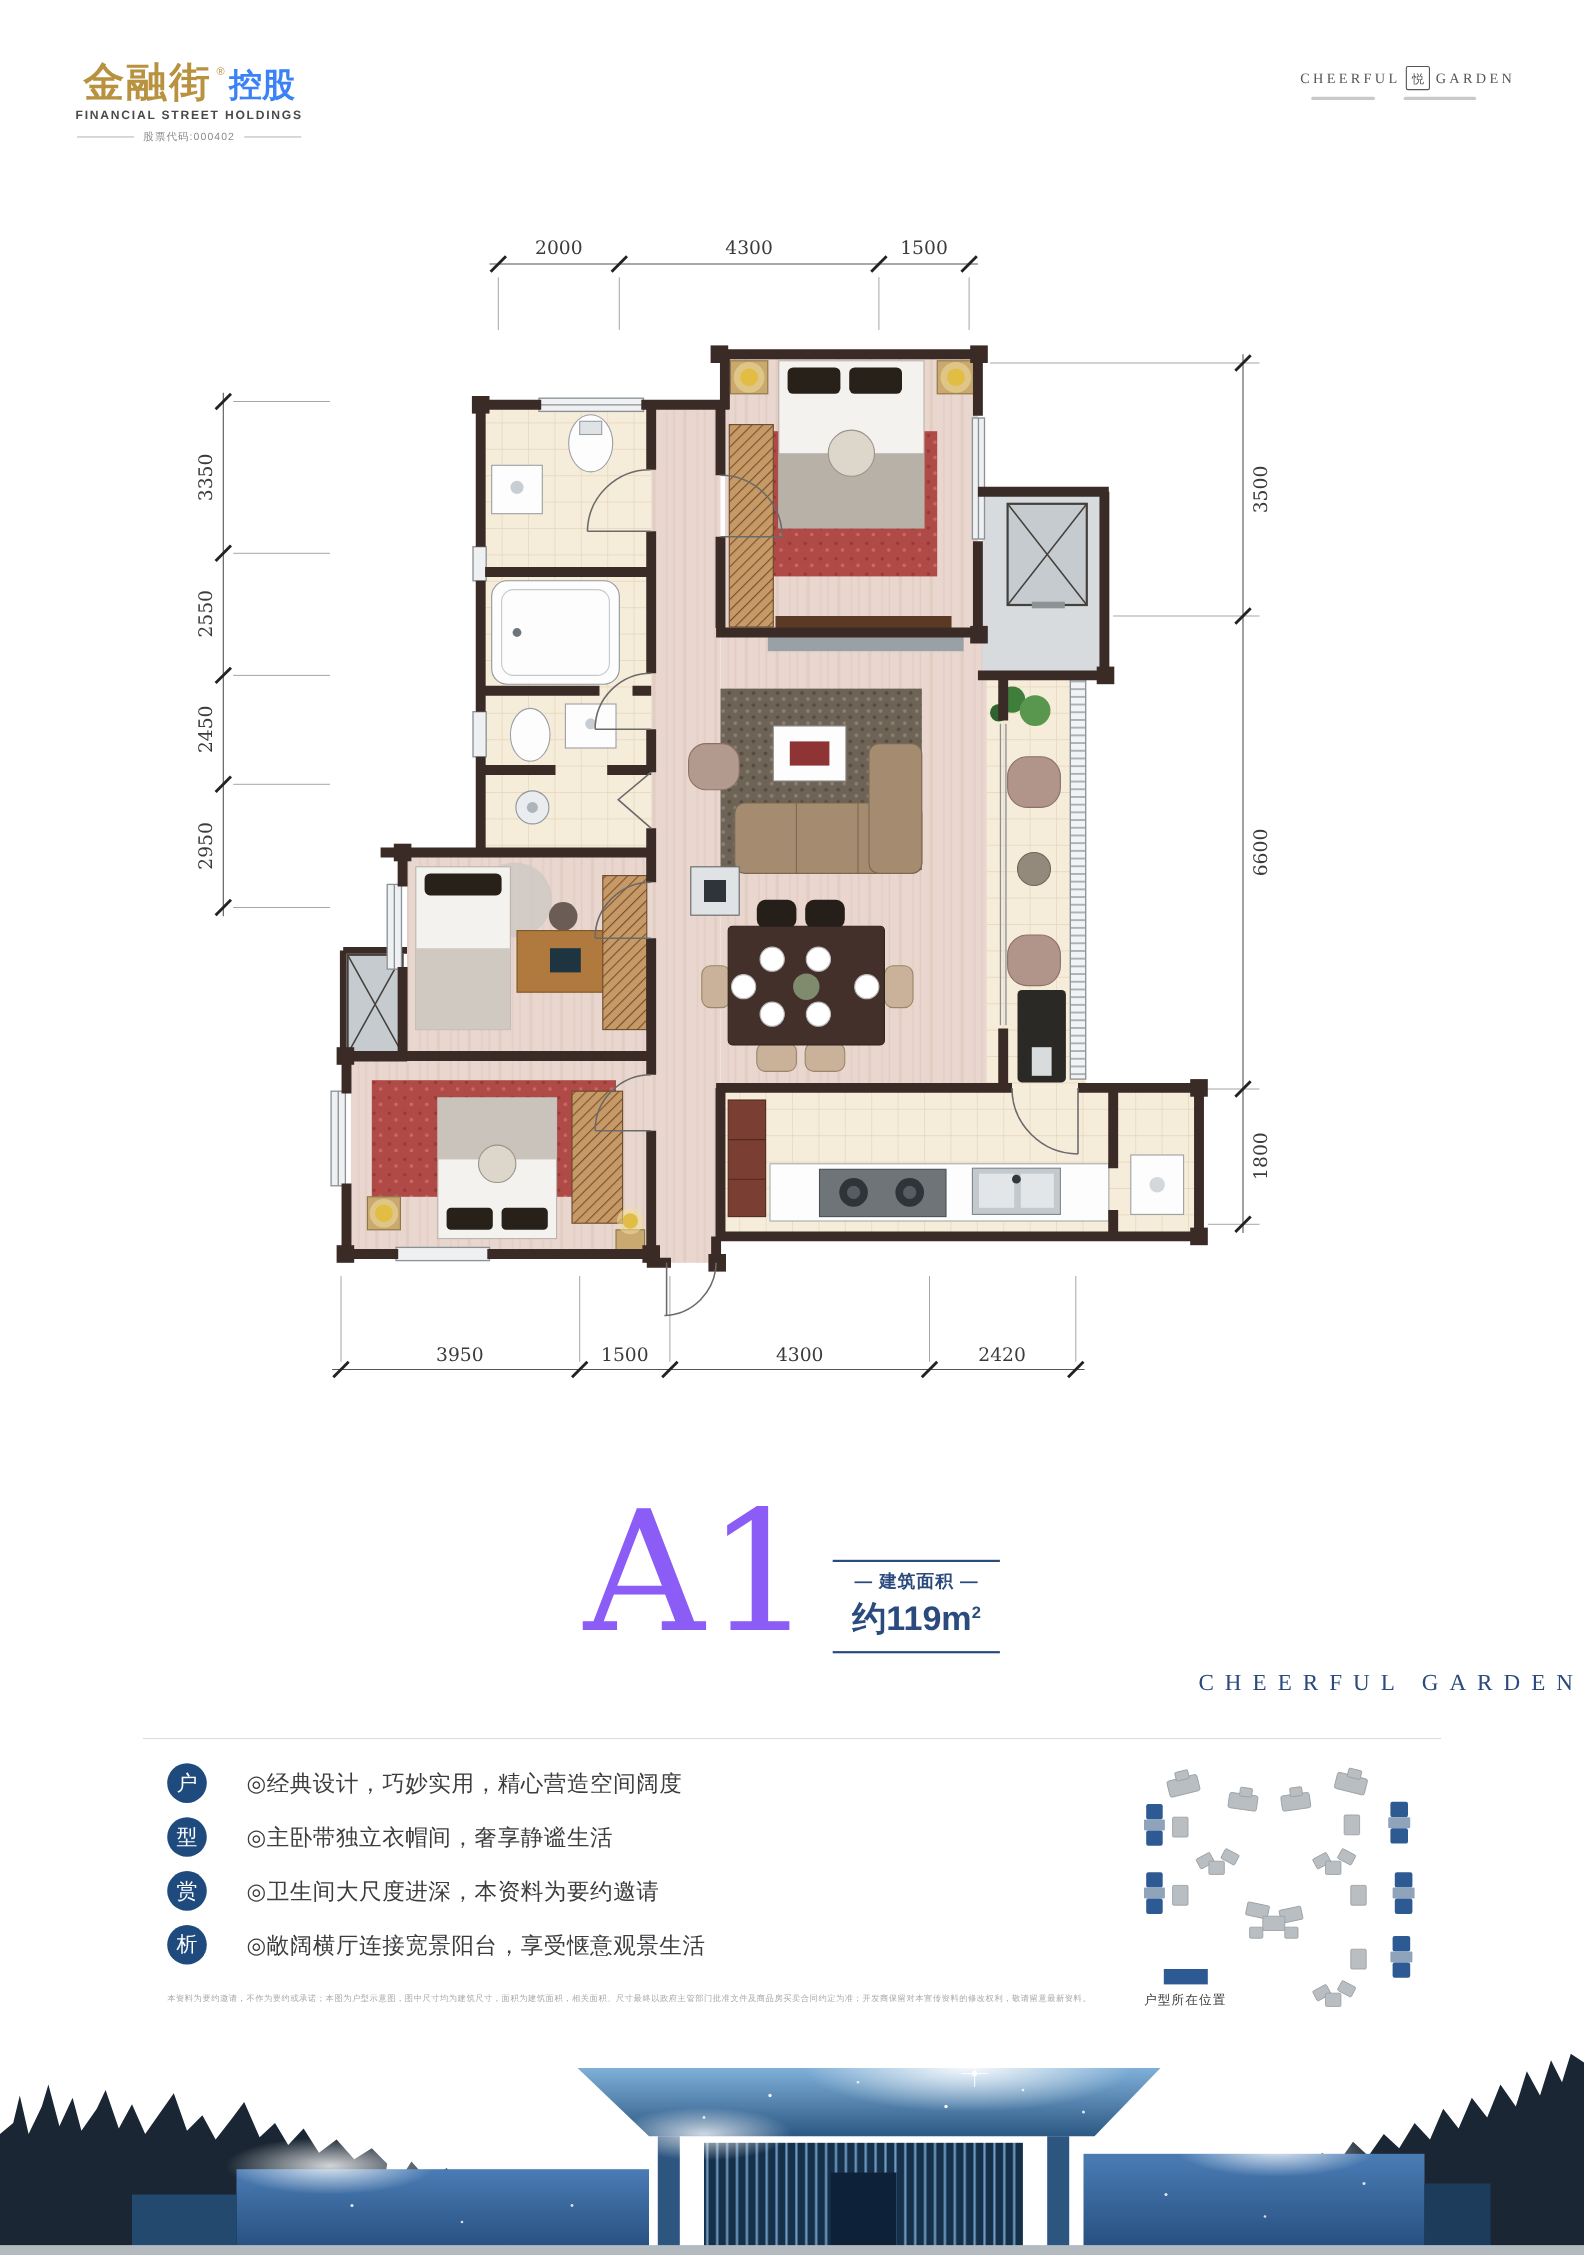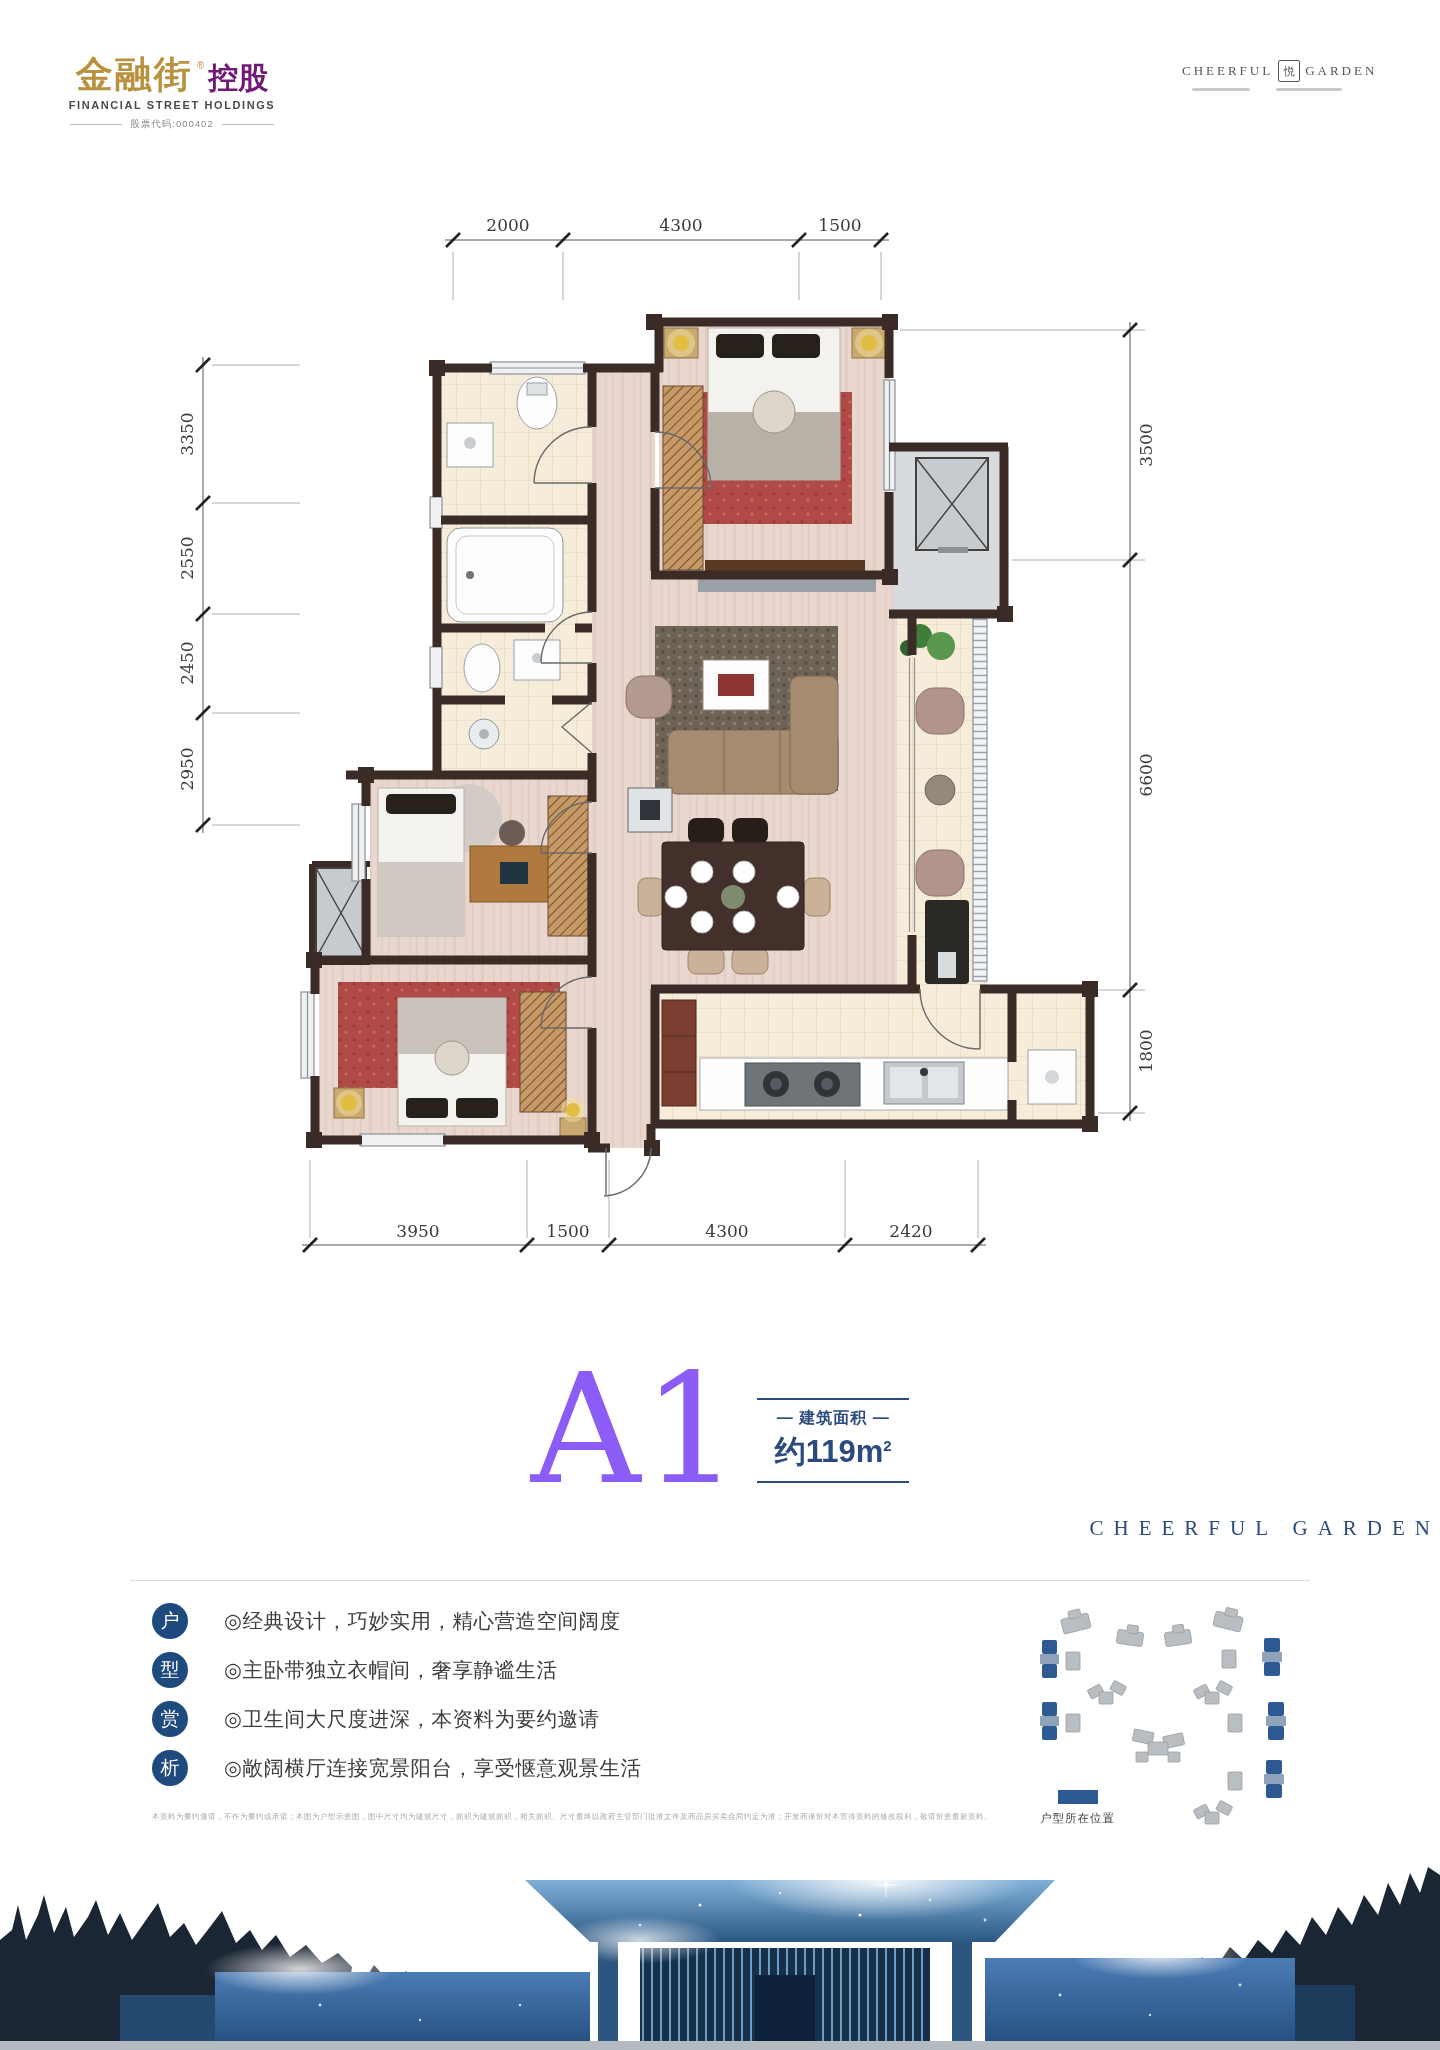--- a/index.html
+++ b/index.html
@@ -3,39 +3,39 @@
 <meta charset="utf-8">
 <style>
   html,body{margin:0;padding:0;background:#fff;}
   .page{position:relative;width:1440px;height:2050px;background:#ffffff;overflow:hidden;
         font-family:"Liberation Sans","DejaVu Sans",sans-serif;}
   
   .logo-left{position:absolute;left:62px;top:56px;width:220px;text-align:center;}
   .logo-left .row1{display:flex;align-items:flex-end;justify-content:center;gap:4px;}
   .brand-cn{font-size:37px;font-weight:bold;color:#b8923f;letter-spacing:2px;line-height:1;}
   .brand-reg{font-size:10px;color:#b8923f;line-height:1;margin-bottom:22px;}
-  .brand-suffix{font-size:30px;font-weight:bold;color:#701a75;line-height:1;}
+  .brand-suffix{font-size:30px;font-weight:bold;color:#3b82f6;line-height:1;}
   .brand-en{margin-top:6px;font-size:11px;font-weight:bold;color:#4a4a4c;letter-spacing:1.6px;}
   .stock-row{margin-top:7px;display:flex;align-items:center;justify-content:center;gap:8px;}
   .stock-row .ln{width:52px;height:1px;background:#b9b9b9;}
   .stock-txt{font-size:9.5px;color:#8a8a8a;letter-spacing:1px;}
   .logo-right{position:absolute;left:1178px;top:56px;width:200px;}
   .logo-right .row1{display:flex;align-items:flex-start;gap:8px;}
   .vert-cn{writing-mode:vertical-rl;font-size:15px;color:#4a4a4c;letter-spacing:4px;font-weight:bold;height:62px;margin-top:4px;}
   .brand2{font-size:49px;color:#3e3e40;font-weight:600;letter-spacing:3px;line-height:1.2;}
   .logo-right .row2{display:flex;align-items:center;gap:5px;margin-top:4px;margin-left:4px;}
   .en-part{font-size:13px;color:#55555a;letter-spacing:3px;font-family:"Liberation Serif","DejaVu Serif",serif;}
   .seal{width:20px;height:20px;border:1.6px solid #55555a;border-radius:2px;display:flex;align-items:center;justify-content:center;font-size:11px;color:#55555a;}
   .tagline{display:flex;gap:26px;margin-top:6px;margin-left:14px;}
   .tagline .bar{height:3px;background:#c9c9c9;border-radius:2px;}
   
   .unit-block{position:absolute;left:0;top:1358px;width:1440px;}
   .unit-inner{display:flex;justify-content:center;align-items:flex-start;gap:16px;}
   .unit-code{font-family:"DejaVu Serif","Liberation Serif",serif;font-size:152px;line-height:0.95;color:#8b5cf6;letter-spacing:2px;}
-  .unit-right{width:152px;margin-top:40px;}
+  .unit-right{width:152px;margin-top:60px;}
   .unit-line{height:2px;background:#2b4a7d;}
   .unit-area-label{margin:8px 0 2px 0;text-align:center;font-size:16px;color:#2b4a7d;letter-spacing:1px;font-weight:bold;}
   .unit-area-value{text-align:center;font-size:31px;color:#2b4a7d;font-weight:bold;margin-bottom:8px;}
   .unit-area-value sup{font-size:15px;}
   .unit-subtitle{text-align:right;margin-top:14px;font-size:21px;color:#2b4a7d;letter-spacing:10px;font-family:"Liberation Serif","DejaVu Serif",serif;}
   
   .divider{position:absolute;left:130px;top:1580px;width:1180px;height:1px;background:#dcdcdc;}
   .features{position:absolute;left:152px;top:1596px;width:760px;}
   .feat-row{display:flex;align-items:center;gap:36px;height:49px;}
   .feat-badge{width:36px;height:36px;border-radius:50%;background:#1f4a7e;color:#fff;font-size:19px;display:flex;align-items:center;justify-content:center;flex:0 0 36px;}

